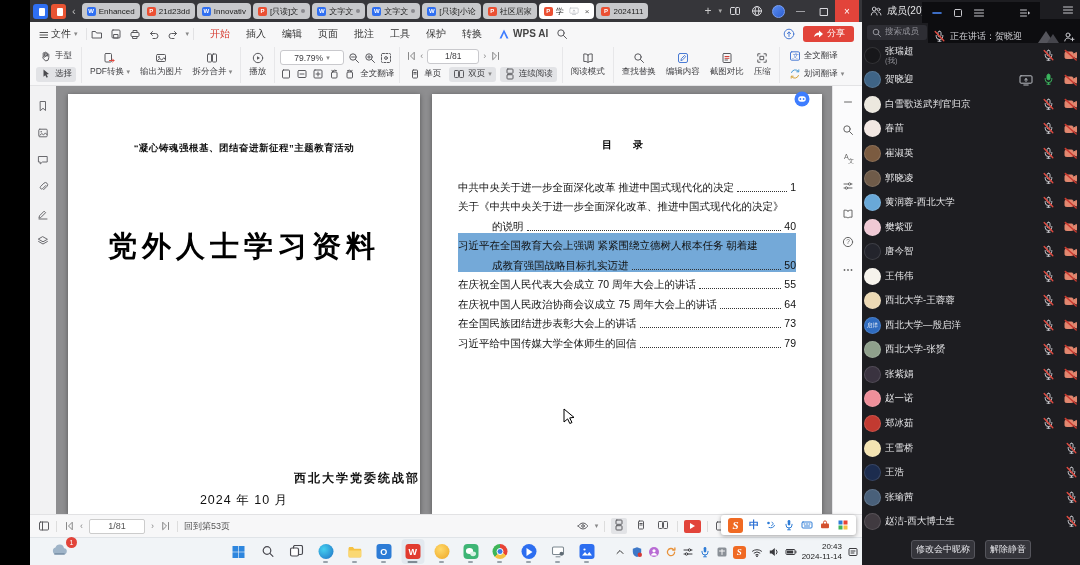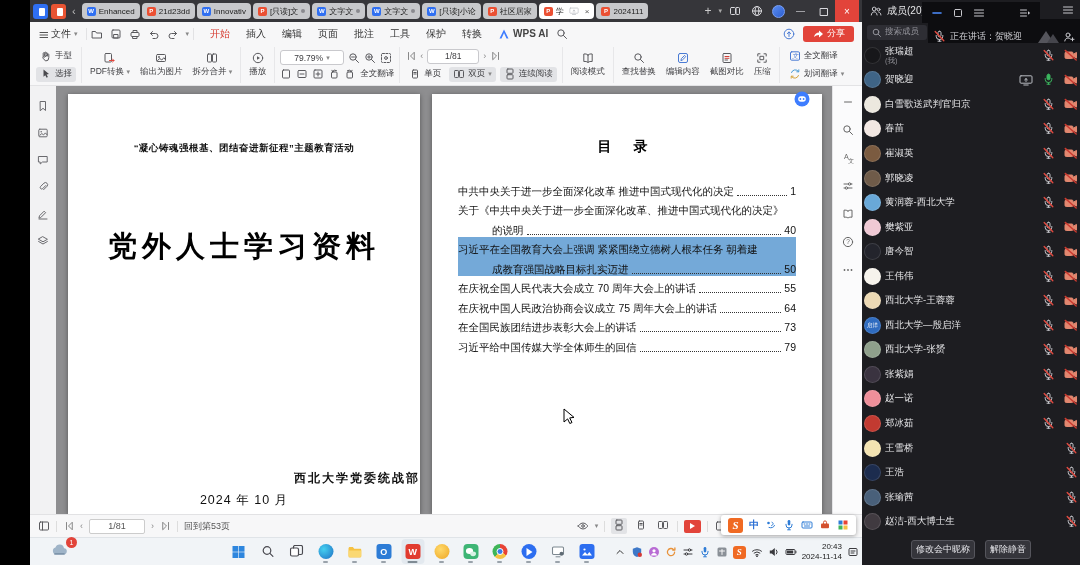--- a/index.html
+++ b/index.html
@@ -52,21 +52,21 @@
 .rightrail{width:30px;background:#fbfbfc;border-left:1px solid #e5e5e7;display:flex;flex-direction:column;align-items:center;padding-top:10px;gap:16px;color:#666;font-size:10px}
 .docarea{flex:1;position:relative;background:#8e8e90;overflow:hidden}
 .page{position:absolute;top:8px;bottom:0;background:#fff;box-shadow:0 1px 5px rgba(0,0,0,.4)}
 .pageL{left:12px;width:352px}
 .pageR{left:376px;width:390px}
 .doc-serif{font-family:"Liberation Serif","DejaVu Serif",serif}
 .ph{margin-top:48px;text-align:center;font-size:9.5px;letter-spacing:.5px;color:#111;font-weight:bold}
 .ptitle{margin-top:72px;text-align:center;font-size:29px;font-weight:bold;letter-spacing:5px;color:#000}
 .porg{position:absolute;left:0;right:0;top:376px;text-align:right;font-size:12px;letter-spacing:2px;color:#111;font-weight:bold}
 .pdate{position:absolute;left:0;right:0;top:398px;text-align:center;font-size:12.5px;letter-spacing:1px;color:#111}
-.toctitle{margin-top:44px;text-align:center;font-size:14px;font-weight:bold;letter-spacing:9px;color:#000}
+.toctitle{margin-top:44px;text-align:center;font-size:10px;font-weight:bold;letter-spacing:9px;color:#000}
 .toc{margin:22px 26px 0;font-size:10.5px;color:#111}
 .trow{display:flex;align-items:flex-end;height:19.5px;line-height:14px}
 .trow .t{white-space:nowrap;overflow:hidden}
 .lead{flex:1;border-bottom:1.6px dotted #333;margin:0 3px 2px}
 .trow.noPage .t{flex:1}
 .trow.ind{padding-left:34px}
 .trow.hl{background:#74a9d8}
 .ai-float{position:absolute;right:22px;top:5px}
 .cursor{position:absolute;left:507px;top:322px;pointer-events:none}
 

